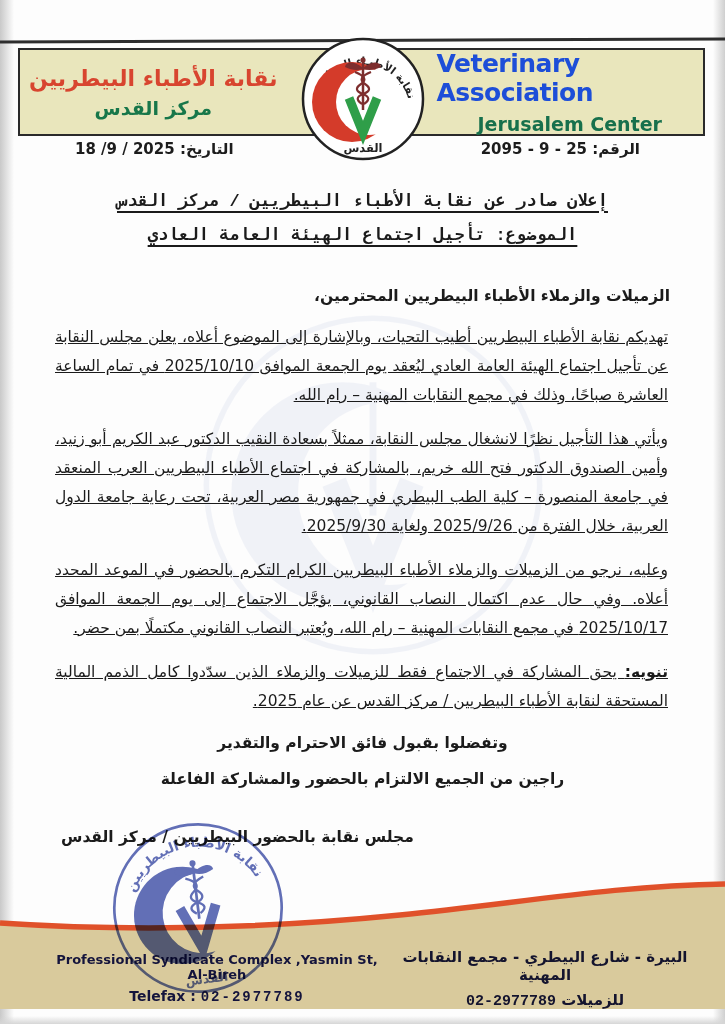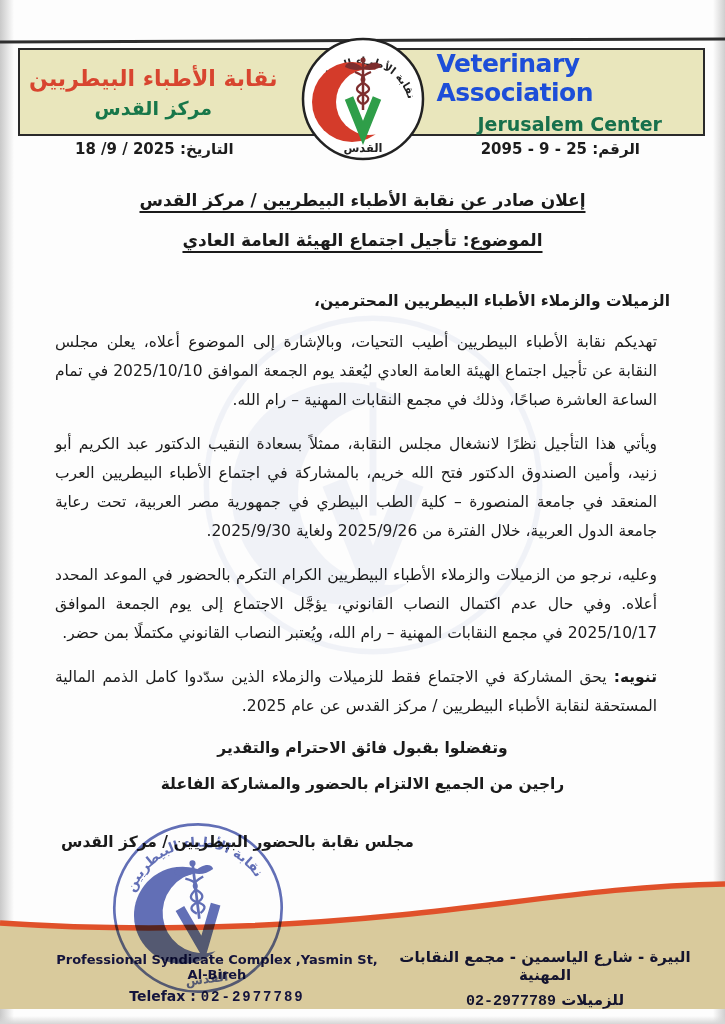--- a/index.html
+++ b/index.html
@@ -47,27 +47,28 @@
   }
   .num-ltr{direction:ltr;unicode-bidi:isolate;}
   
   .letter{
     position:absolute;top:190px;left:55px;width:615px;
     color:#1b1b1b;
   }
   .title{
     text-align:center;font-weight:bold;font-size:17px;
     text-decoration:underline;text-underline-offset:5px;text-decoration-thickness:1.5px;
-    margin:0 0 20px 0;
+    margin:0 0 13px 0;
+    font-family:Liberation Mono, monospace;
   }
   .salutation{
     font-weight:bold;font-size:15.5px;margin:42px 0 18px 0;text-align:right;
   }
   .para{
-    font-size:15.5px;line-height:1.87;text-align:justify;margin:0 13px 15px 0;
+    font-size:15.5px;line-height:1.87;text-align:justify;margin:0 2px 15px 0;text-decoration:underline;
   }
   .notice-label{font-weight:bold;}
   .closing{
     text-align:center;font-weight:bold;font-size:15.5px;margin:18px 0 0 0;
   }
   .signature{
     font-weight:bold;font-size:15.5px;text-align:left;margin:40px 0 0 6px;
   }
   
   .watermark{
@@ -204,20 +205,20 @@
 
   <div class="footer-text-en">
     <div class="footer-addr-en">Professional Syndicate Complex ,Yasmin St, Al-Bireh</div>
     <div class="footer-fax-en">
       <span>Telefax :</span>
       <span class="fax-digits">02-2977789</span>
     </div>
   </div>
 
   <div class="footer-text-ar">
-    <div class="footer-addr-ar">البيرة - شارع الياسمين - مجمع النقابات المهنية</div>
+    <div class="footer-addr-ar">البيرة - شارع البيطري - مجمع النقابات المهنية</div>
     <div class="footer-fax-ar">
       <span>للزميلات</span>
       <span class="fax-digits num-ltr">02-2977789</span>
     </div>
   </div>
 
 </div>
 
 </body></html>

